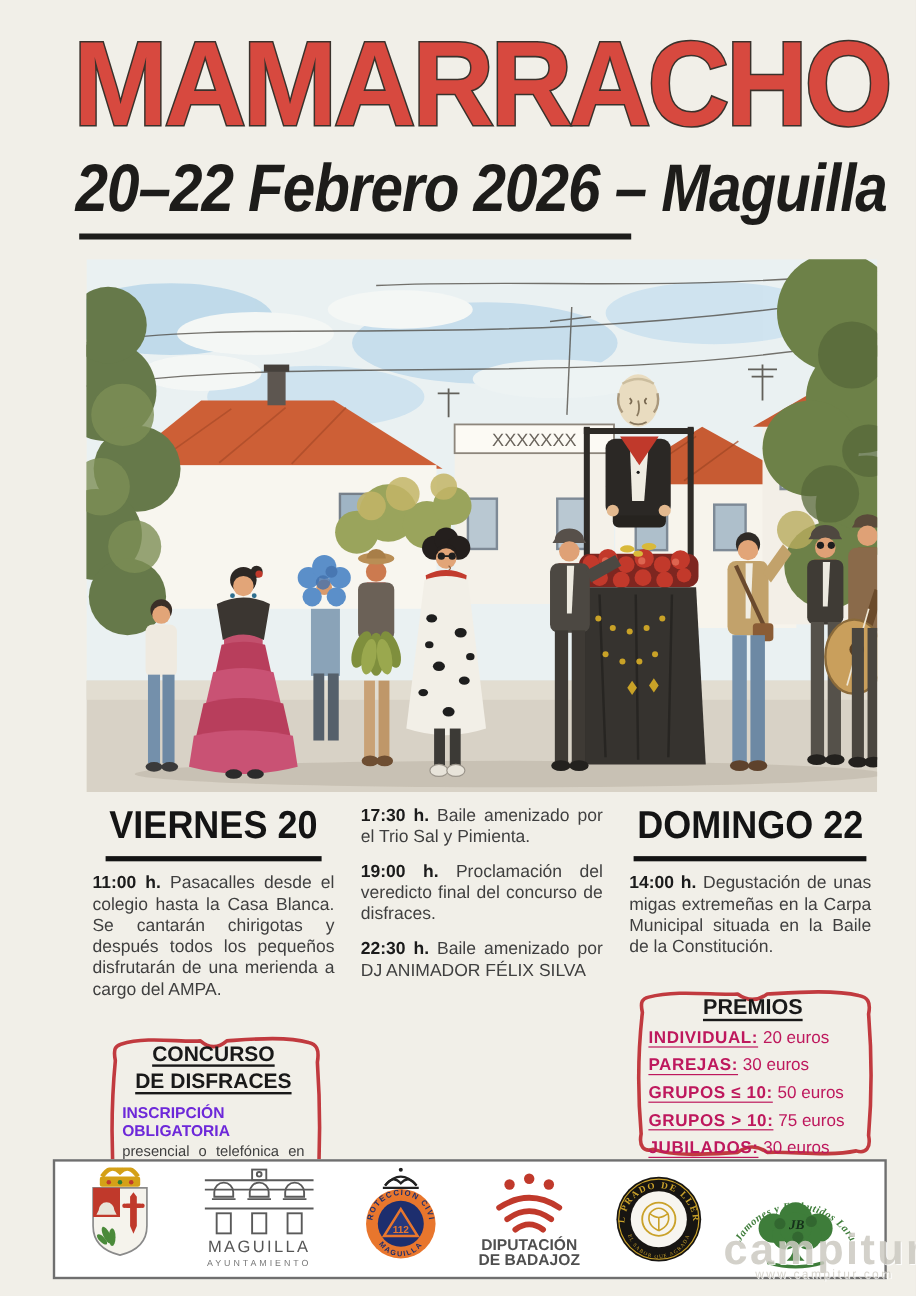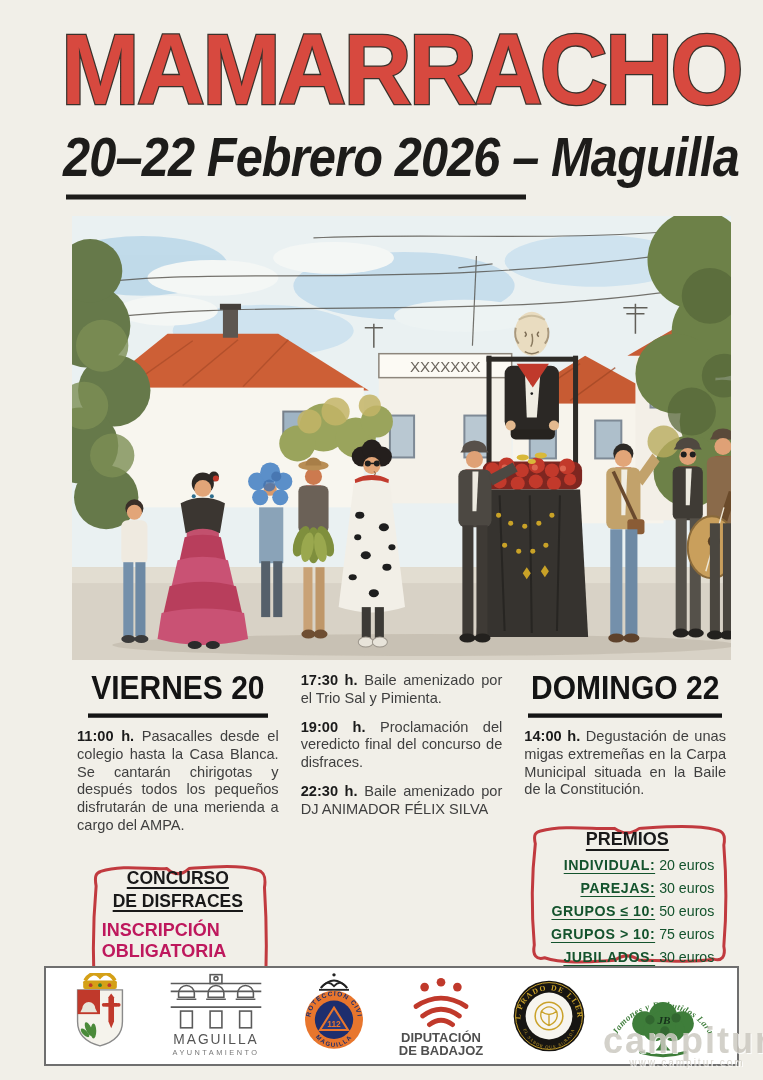--- a/index.html
+++ b/index.html
@@ -23,27 +23,27 @@
   .event{font-size:14.6px;line-height:1.22;color:#3f3f3f;text-align:justify;margin:0 0 11px;}
   .event b{color:#1b1b1b;font-weight:bold;}
 
   
   .plaque{position:relative;}
   .plaque svg.frame{position:absolute;inset:0;width:100%;height:100%;pointer-events:none;}
   .plaque .inner{position:relative;padding:16px 16px 12px;}
   .contest-box{width:184px;margin:16px auto 0;}
   .contest-title{ text-align:center;font-size:17.5px;font-weight:bold;color:#191919;line-height:1.3;}
   .contest-title .u{text-decoration:underline;text-underline-offset:3px;text-decoration-thickness:2px;}
-  .contest-sub{font-size:18px;font-weight:bold;color:#be185d;margin-top:8px;}
+  .contest-sub{font-size:13px;font-weight:bold;color:#6d28d9;margin-top:8px;}
   .contest-body{font-size:12.3px;color:#3f3f3f;text-align:justify;line-height:1.25;margin-top:2px;}
   .contest-body b{color:#1b1b1b;}
   .prizes-box{width:206px;margin:14px auto 0;}
   .prizes-title{text-align:center;font-size:18px;font-weight:bold;color:#191919;
     text-decoration:underline;text-underline-offset:4px;text-decoration-thickness:2px;}
-  .prize-row{text-align:right;font-size:14.2px;color:#14532d;margin-top:7px;white-space:nowrap;}
+  .prize-row{text-align:left;font-size:14.2px;color:#be185d;margin-top:7px;white-space:nowrap;}
   .prize-row .lbl{font-weight:bold;text-decoration:underline;text-underline-offset:3px;letter-spacing:.5px;}
   .prize-row .val{margin-left:4px;}
 
   
   .footer{position:absolute;left:44px;right:44px;bottom:14px;height:96px;background:#ffffff;
     border:2px solid #6f6f6f;display:flex;align-items:center;justify-content:space-around;padding:0 8px;}
   .logo{display:flex;align-items:center;justify-content:center;}
 
   
   .watermark{position:absolute;right:12px;bottom:12px;text-align:center;opacity:.85;pointer-events:none;}

